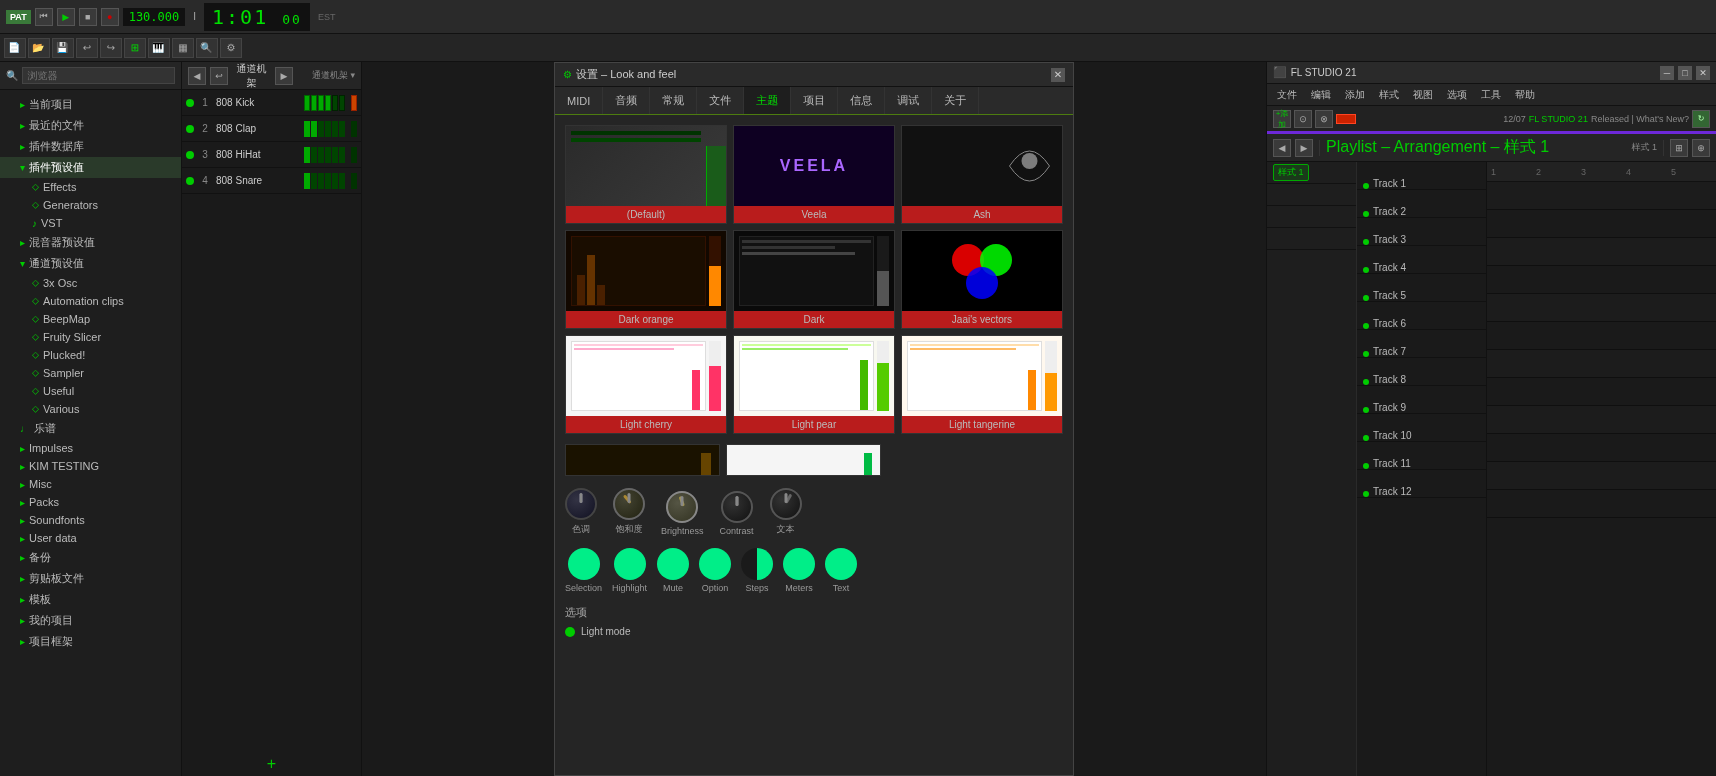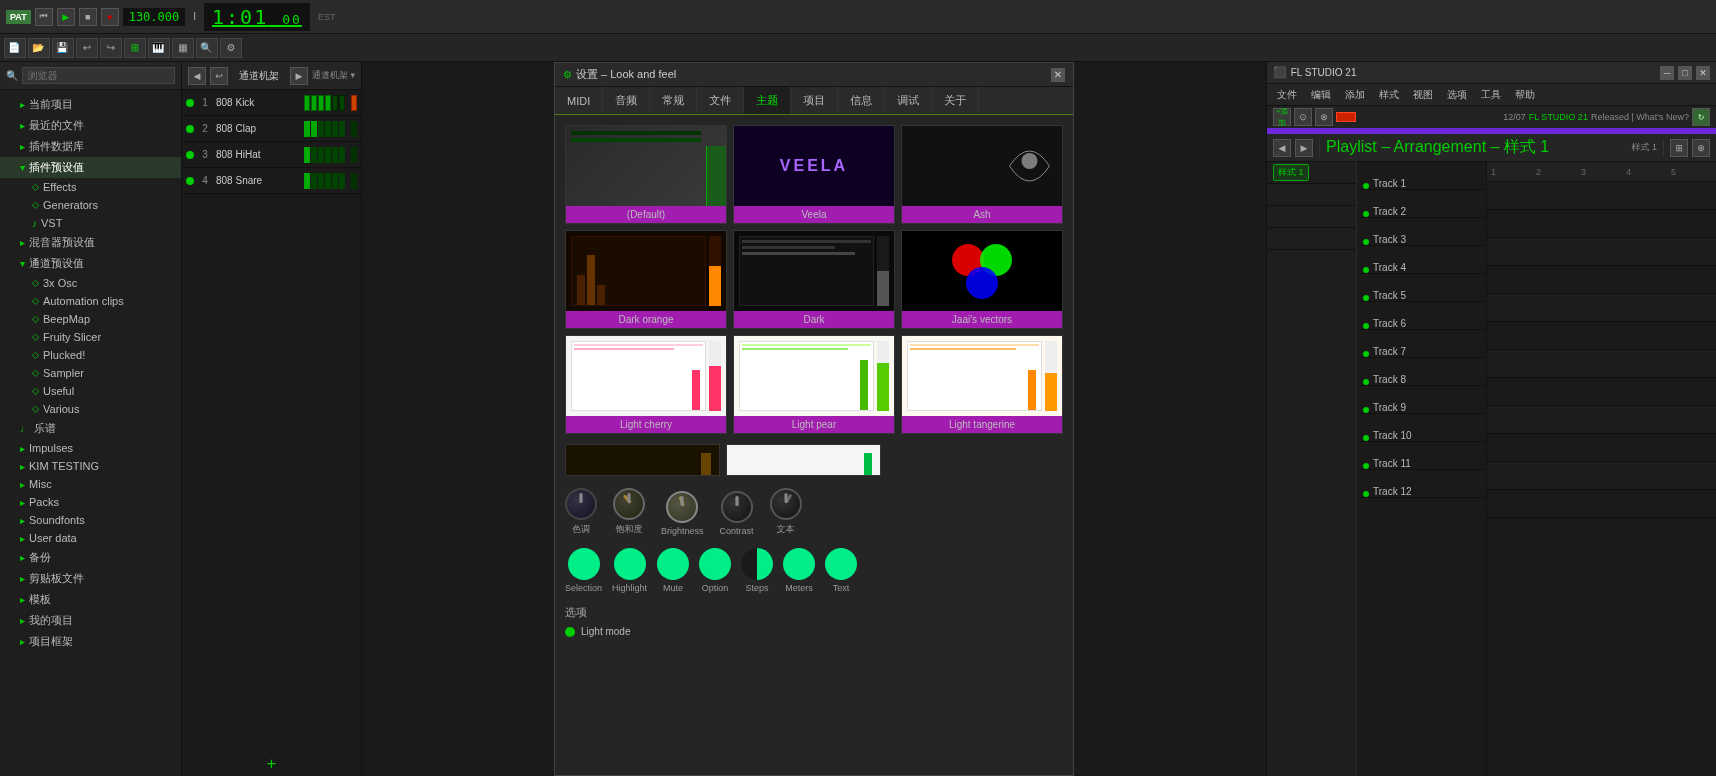--- a/index.html
+++ b/index.html
@@ -42,21 +42,20 @@
       cursor: pointer;
       display: flex; align-items: center; justify-content: center;
     }
     .time-display {
       background: #111;
       color: #00e000;
       font-family: monospace;
       font-size: 20px;
       padding: 2px 8px;
       letter-spacing: 2px;
-      text-decoration: underline;
     }
     .bpm-display {
       background: #111;
       color: #00e000;
       font-family: monospace;
       font-size: 12px;
       padding: 2px 6px;
       min-width: 55px;
       text-align: center;
     }
@@ -268,21 +267,21 @@
       color: #aaa;
       margin-bottom: 8px;
     }
     .presets-grid {
       display: grid;
       grid-template-columns: repeat(3, 1fr);
       gap: 6px;
       margin-bottom: 10px;
     }
     .preset-item {
-      background: #a21caf;
+      background: #b91c1c;
       border: 1px solid #333;
       cursor: pointer;
       display: flex;
       flex-direction: column;
       align-items: center;
     }
     .preset-thumb {
       width: 100%;
       height: 80px;
       background: #222;
@@ -435,21 +434,21 @@
       font-size: 10px;
       color: #bbb;
     }
     .fl-studio-bar {
       height: 28px;
       background: #222;
       display: flex;
       align-items: center;
       padding: 0 6px;
       gap: 4px;
-      border-bottom: 6px solid #6d28d9;
+      border-bottom: 3px solid #6d28d9;
     }
     .fl-date {
       font-size: 9px;
       color: #888;
     }
     .fl-version {
       font-size: 9px;
       color: #00cc00;
     }
     .playlist-header {
@@ -709,21 +708,21 @@
       </div>
     </div>
   </div>
 
   <div class="mixer-panel">
     <div class="mixer-header">
       <button class="transport-btn">◀</button>
       <button class="transport-btn">↩</button>
       <span style="color:#ccc;font-size:10px;flex:1;text-align:center;">通道机架</span>
       <button class="transport-btn">▶</button>
-      <span style="font-size:9px;color:#888;">通道机架 ▾</span>
+      <span style="font-size:9px;color:#888;margin-left:15px;">通道机架 ▾</span>
     </div>
     <div class="mixer-channels">
       <div class="mixer-channel">
         <div class="ch-led"></div>
         <span class="ch-num">1</span>
         <span class="ch-name">808 Kick</span>
         <div style="display:flex;gap:1px;">
           <div style="width:6px;height:16px;background:#00aa00;border:1px solid #006600;"></div>
           <div style="width:6px;height:16px;background:#00aa00;border:1px solid #006600;"></div>
           <div style="width:6px;height:16px;background:#00aa00;border:1px solid #006600;"></div>

